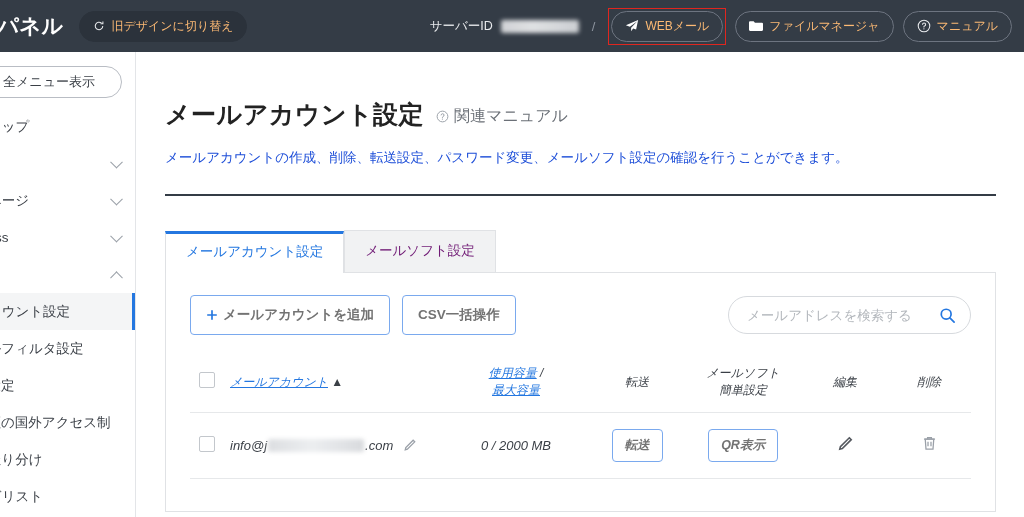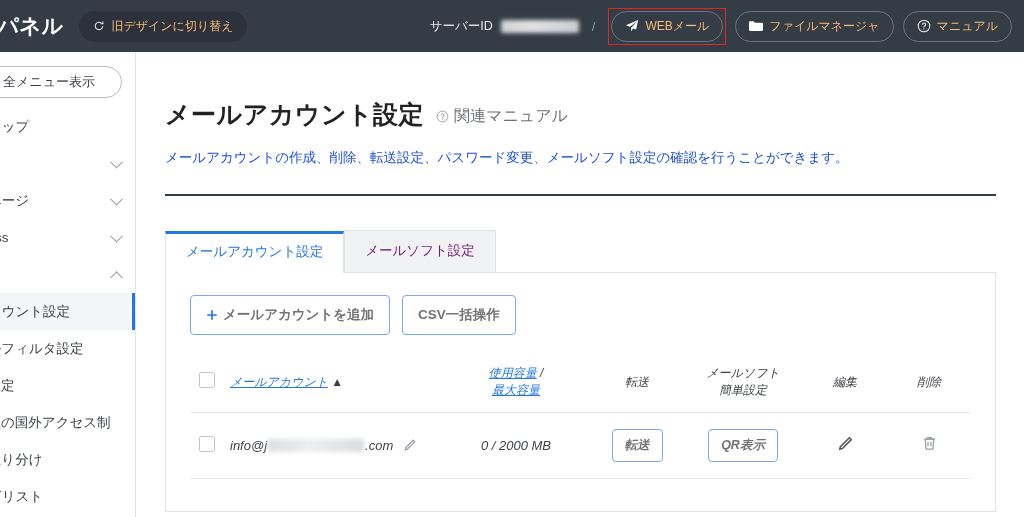--- a/index.html
+++ b/index.html
@@ -368,20 +368,29 @@
             <path d="M8 2.4v11.2M2.4 8h11.2"></path>
           </svg>
         </span>
         <span>メールアカウントを追加</span>
       </div>
 
       <div class="btn-outline gap12">
         <span>CSV一括操作</span>
       </div>
 
+      <div class="search">
+        <input type="text" value="" placeholder="メールアドレスを検索する" style="">
+        <span class="ico">
+          <svg width="17" height="17" viewBox="0 0 18 18" fill="none" stroke="#2477e0" stroke-width="1.8" stroke-linecap="round">
+            <circle cx="7.6" cy="7.6" r="5.2"></circle>
+              <path d="M11.5 11.5 16 16"></path>
+          </svg>
+        </span>
+      </div>
     </div>
 
     <table>
       <thead>
         <tr>
           <th class="col-w-cb">
             <span class="cbox"></span>
           </th>
           <th class="th-acct">
             <span class="lnk">メールアカウント</span>

